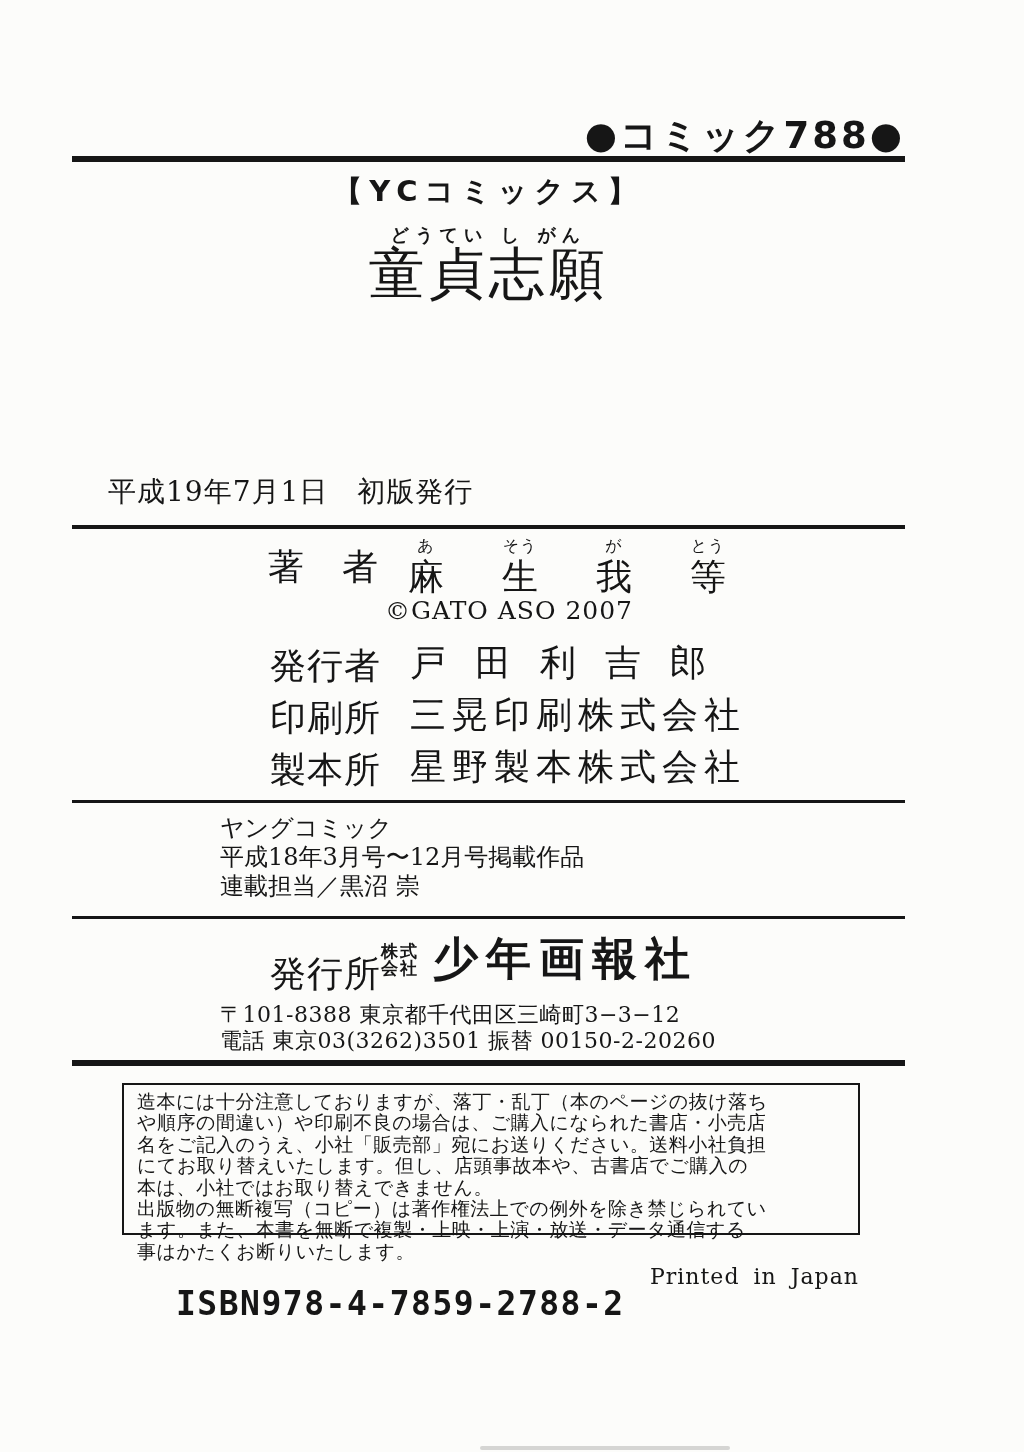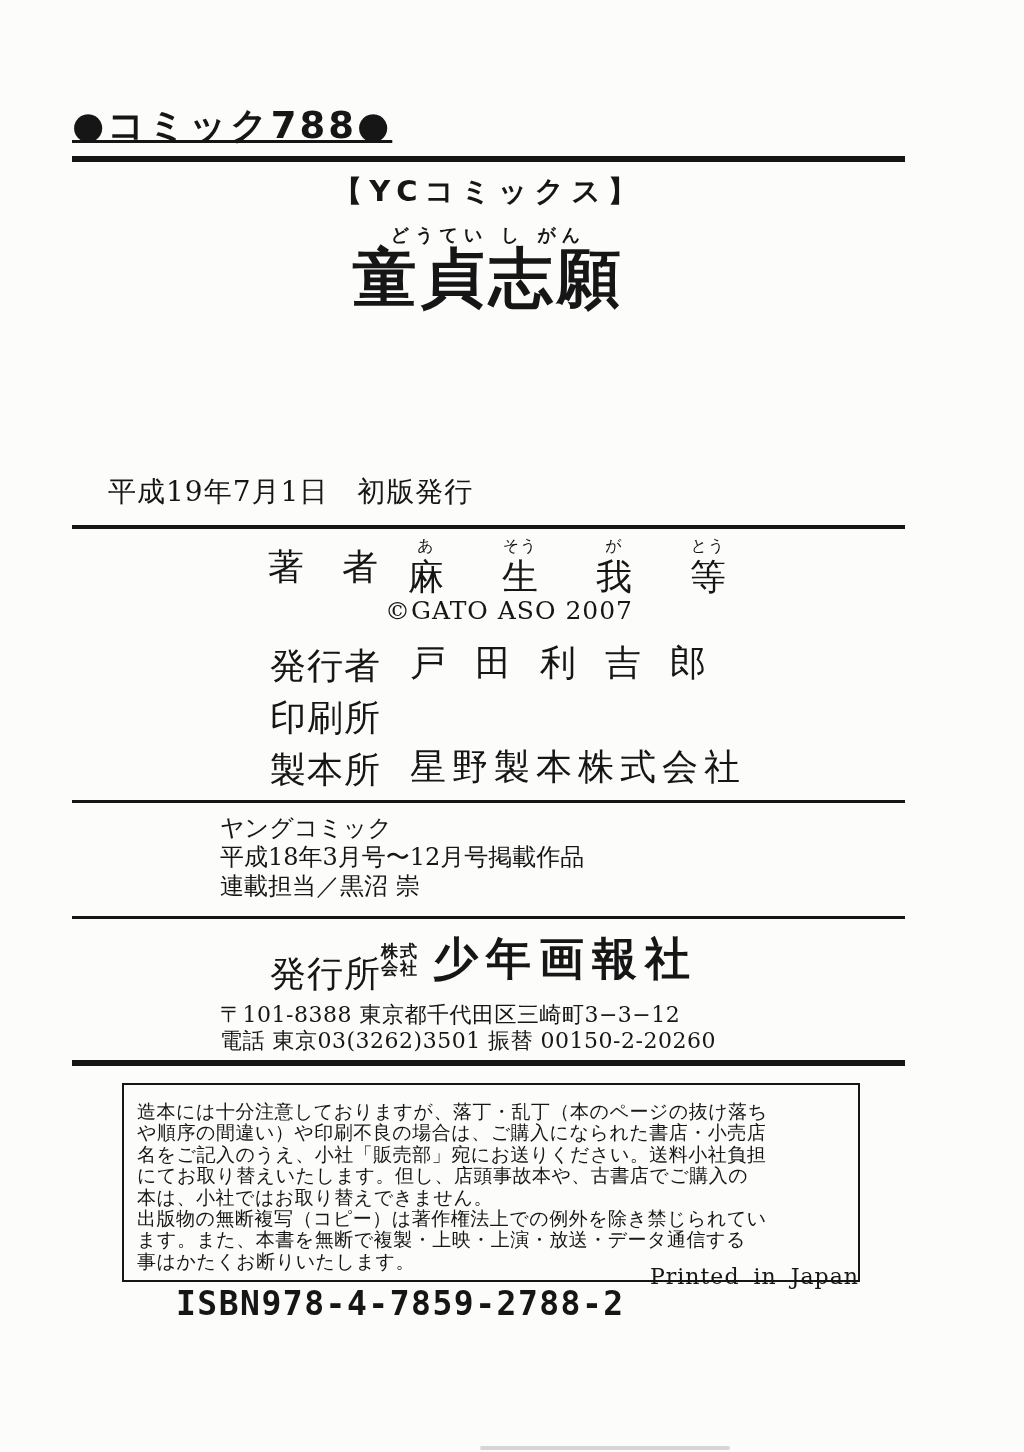--- a/index.html
+++ b/index.html
@@ -17,28 +17,28 @@
   .mincho{font-family:"DejaVu Serif", serif;}
   .mono{font-family:"DejaVu Sans Mono", monospace;}
   .pre{white-space:pre;}
   .rule{position:absolute;left:0;width:833px;background:#161616;}
   .rule1{top:156px;height:6px;}
   .rule2{top:525px;height:4px;}
   .rule3{top:800px;height:3px;}
   .rule4{top:916px;height:3px;}
   .rule5{top:1060px;height:6px;}
 
-  .series{top:104px;left:0;width:100%;text-align:left;
-    font-size:37px;font-weight:bold;letter-spacing:3px;line-height:1.2;text-decoration:underline;}
+  .series{top:114px;left:0;width:100%;text-align:right;
+    font-size:37px;font-weight:bold;letter-spacing:3px;line-height:1.2;}
   .imprint{top:172px;left:0;width:100%;text-align:center;
     font-size:29px;font-weight:bold;letter-spacing:7px;}
   .title-furigana{top:223px;left:0;width:100%;text-align:center;
     font-size:18px;font-weight:bold;letter-spacing:6px;}
   .title{top:243px;left:0;width:100%;text-align:center;
-    font-size:64px;font-weight:bold;letter-spacing:4px;line-height:1.1;}
+    font-size:56px;font-weight:normal;letter-spacing:4px;line-height:1.1;}
 
   .edition{top:473px;left:36px;font-size:28px;letter-spacing:1px;}
 
   .author-row{top:538px;left:196px;display:flex;align-items:flex-end;}
   .credit-label{font-size:36px;white-space:pre;letter-spacing:1px;}
   .author-row .credit-label{margin-bottom:5px;}
   .author-name{margin-left:29px;width:318px;display:flex;justify-content:space-between;}
   .author-char{display:flex;flex-direction:column;align-items:center;}
   .author-char .rb{font-size:16px;line-height:1;margin-bottom:3px;letter-spacing:1px;}
   .author-char .kj{font-size:36px;line-height:1.1;}
@@ -59,23 +59,23 @@
 
   .publisher-row{top:934px;left:198px;display:flex;align-items:flex-start;}
   .publisher-row .credit-label{margin-top:16px;}
   .corp-stack{margin-top:9px;display:flex;flex-direction:column;
     font-size:17px;line-height:17px;font-weight:600;letter-spacing:2px;}
   .publisher-name{margin-left:14px;font-size:45px;font-weight:bold;
     letter-spacing:8px;line-height:1.1;}
   .address{top:1000px;left:148px;font-size:22px;letter-spacing:0.5px;}
   .phone{top:1026px;left:148px;font-size:22px;letter-spacing:0.5px;}
 
-  .notice-box{top:1083px;left:50px;width:738px;height:199px;
+  .notice-box{top:1083px;left:50px;width:738px;height:152px;
     box-sizing:border-box;border:2.5px solid #161616;
-    padding:16px 13px;font-size:19px;line-height:21.4px;letter-spacing:0.5px;}
+    padding:6px 13px;font-size:19px;line-height:21.4px;letter-spacing:0.5px;}
   .printed-in{top:1264px;left:578px;font-size:22px;word-spacing:6px;letter-spacing:1px;}
   .isbn{top:1284px;left:104px;font-size:33px;font-weight:bold;letter-spacing:1.5px;}
 
   .edge-smudge{position:absolute;left:480px;top:1446px;width:250px;height:4px;
     background:#9a9a98;opacity:0.4;border-radius:2px;}
 </style>
 </head>
 <body>
 
 <div class="page">
@@ -113,20 +113,21 @@
       </div>
     </div>
     <div class="abs copyright mincho">©GATO ASO 2007</div>
 
     <div class="abs credit-row row-publisher-person">
       <span class="credit-label mincho">発行者</span>
       <span class="val mincho spread5">戸田利吉郎</span>
     </div>
     <div class="abs credit-row row-printer">
       <span class="credit-label mincho">印刷所</span>
+      <span class="val mincho spread8">三晃印刷株式会社</span>
     </div>
     <div class="abs credit-row row-binder">
       <span class="credit-label mincho">製本所</span>
       <span class="val mincho spread8">星野製本株式会社</span>
     </div>
     <div class="rule rule3"></div>
 
     <div class="abs serial serial-1 mincho">ヤングコミック</div>
     <div class="abs serial serial-2 mincho">平成18年3月号〜12月号掲載作品</div>
     <div class="abs serial serial-3 mincho">連載担当／黒沼 崇</div>

